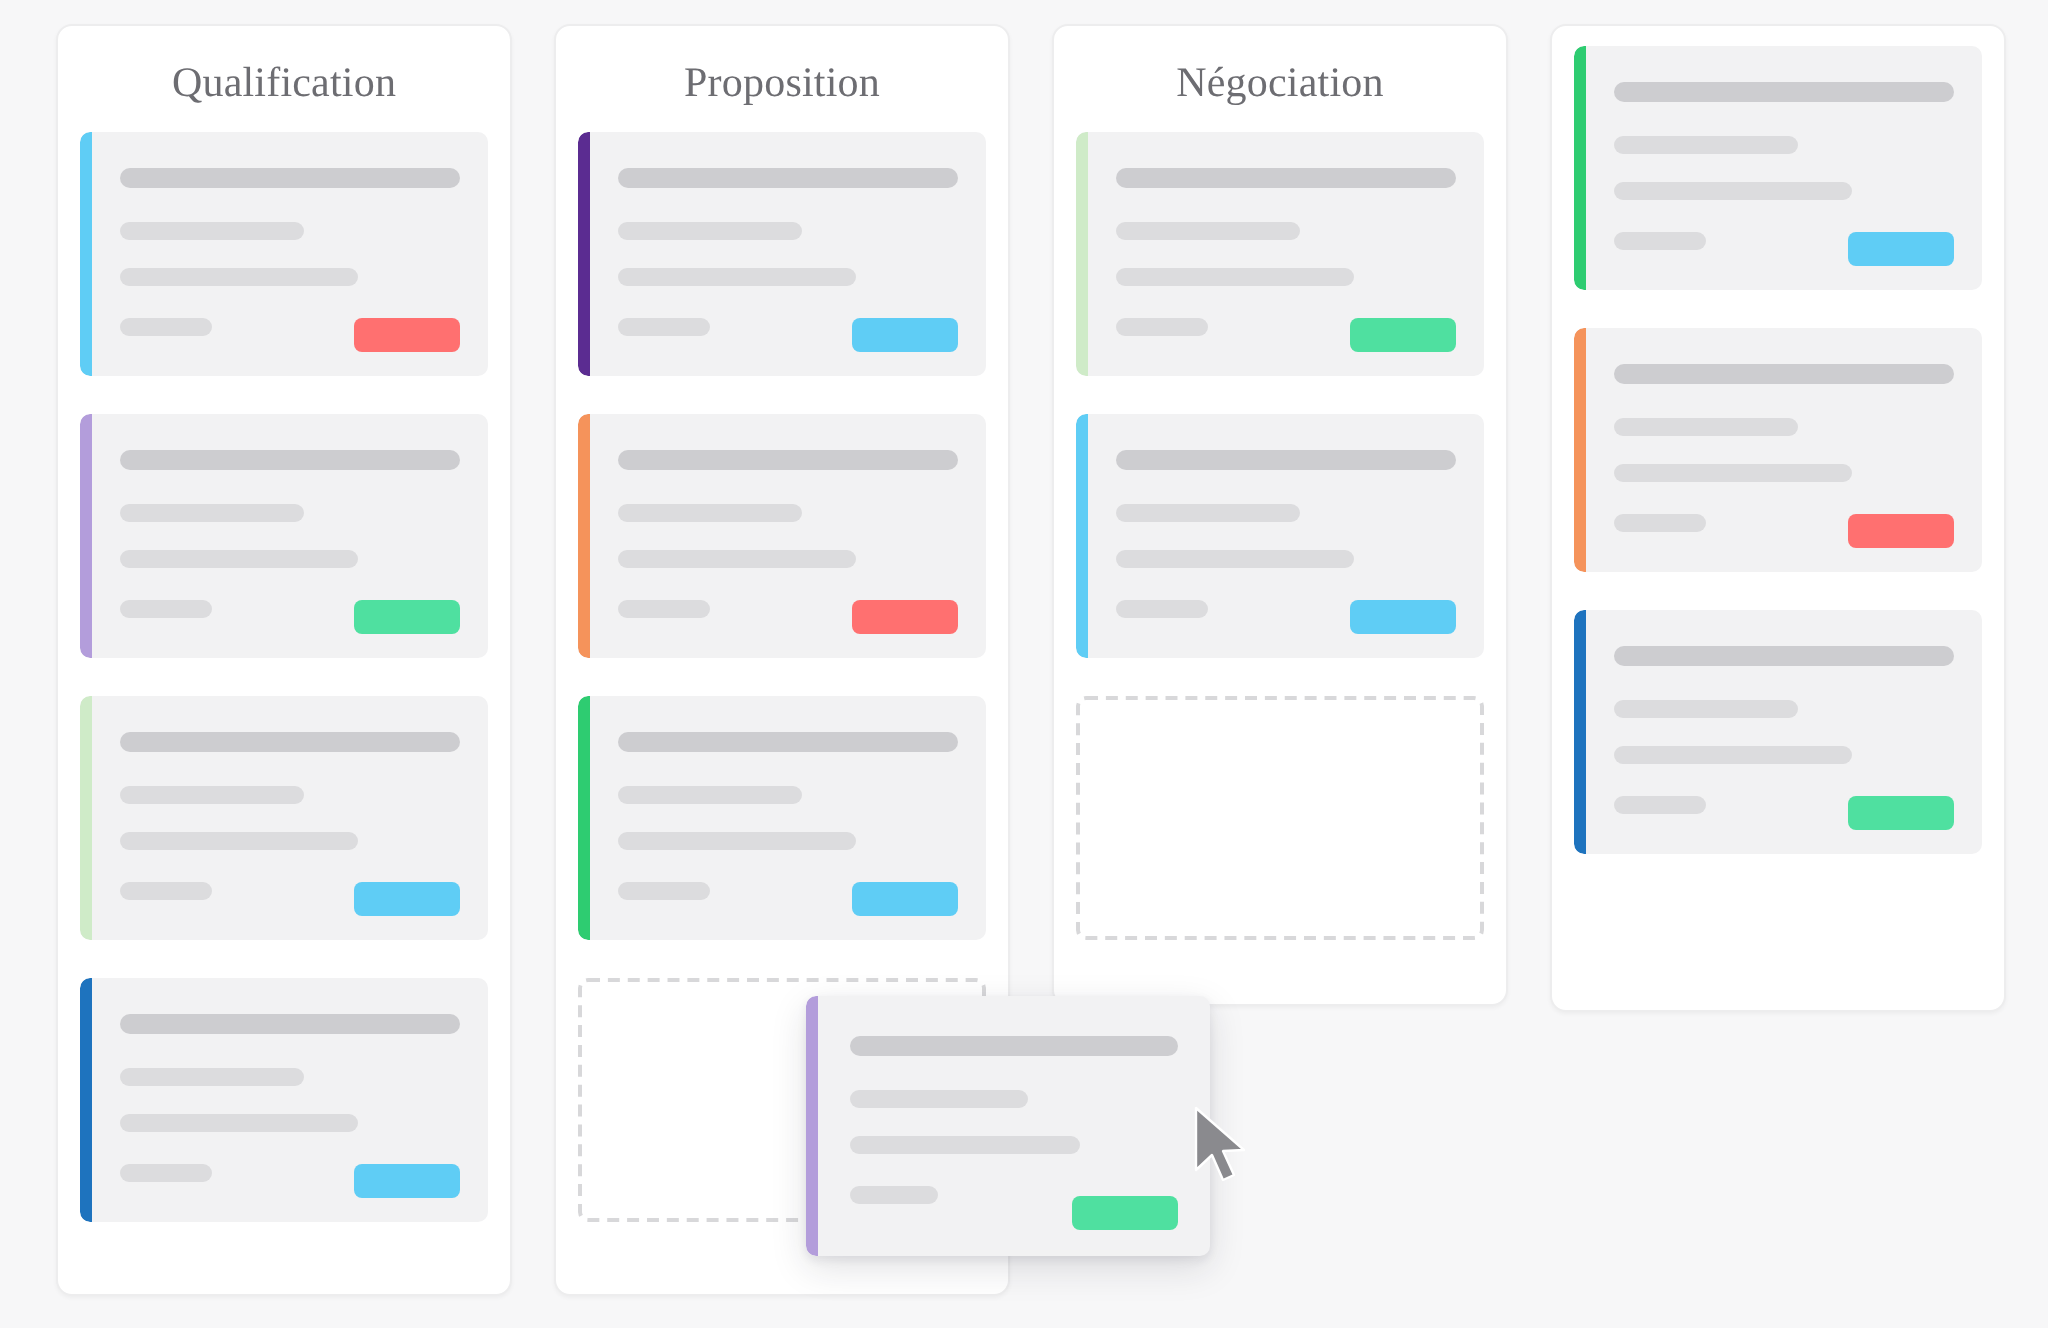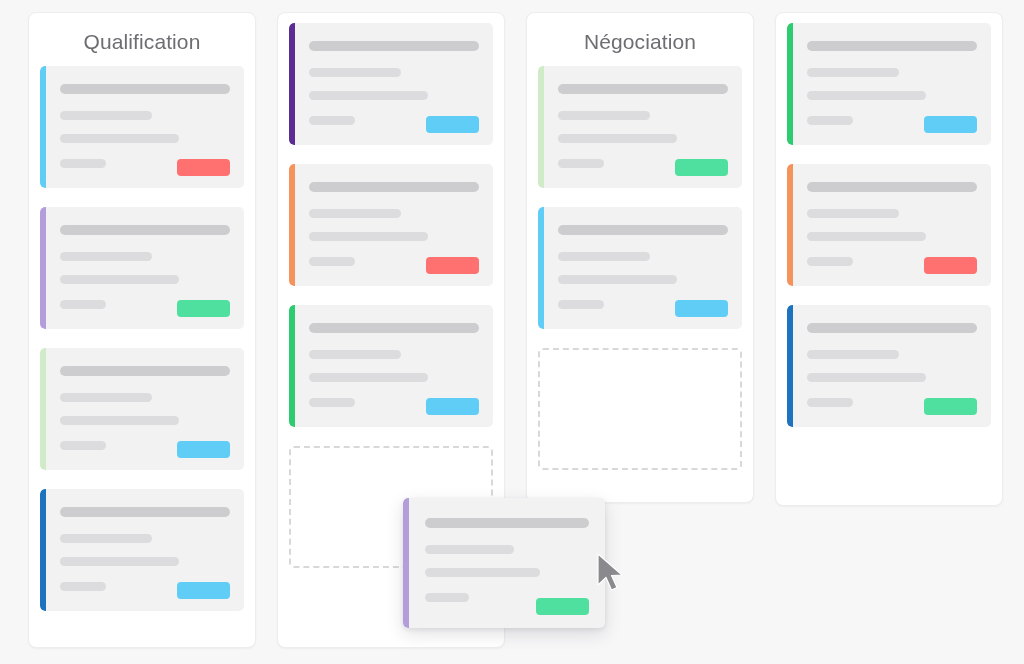--- a/index.html
+++ b/index.html
@@ -35,20 +35,21 @@
   .column-title {
     text-align: center;
     font-size: 21px;
     font-weight: 400;
     color: #6d6d72;
     letter-spacing: 0.1px;
     padding-top: 16px;
     padding-bottom: 2px;
     line-height: 1.2;
     user-select: none;
+    font-family: Liberation Serif, serif;
   }
 
   .card-list {
     position: relative;
     padding: 10px 11px 12px 11px;
   }
 
   .card {
     position: relative;
     background: #f2f2f3;
@@ -172,20 +173,21 @@
             <div class="line l1"></div>
             <div class="line l2"></div>
             <div class="line l3"></div>
             <div class="line l4"></div>
             <div class="badge" style="background: rgb(95, 205, 245);"></div>
           </div>
         </div>
       </div>
     </div>
     <div class="column" style="left: 277px; top: 12px; width: 228px; height: 636px;">
+      <div class="column-title">Proposition</div>
       <div class="card-list">
         <div class="card">
           <div class="card-stripe" style="background: rgb(91, 44, 145);"></div>
           <div class="card-body">
             <div class="line l1"></div>
             <div class="line l2"></div>
             <div class="line l3"></div>
             <div class="line l4"></div>
             <div class="badge" style="background: rgb(95, 205, 245);"></div>
           </div>

